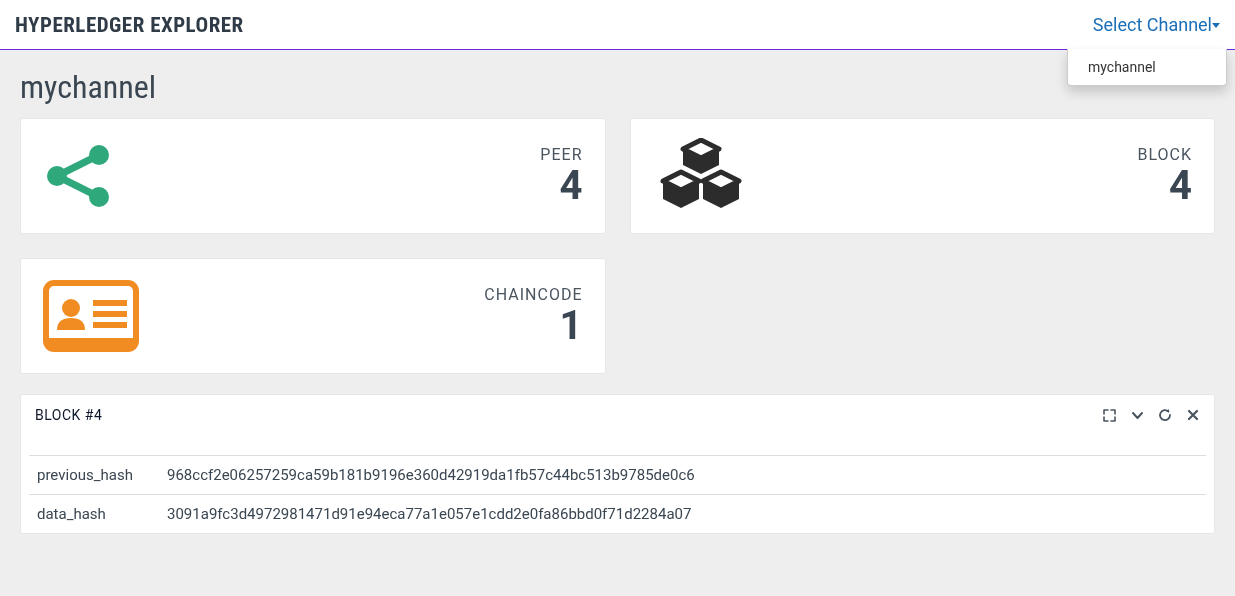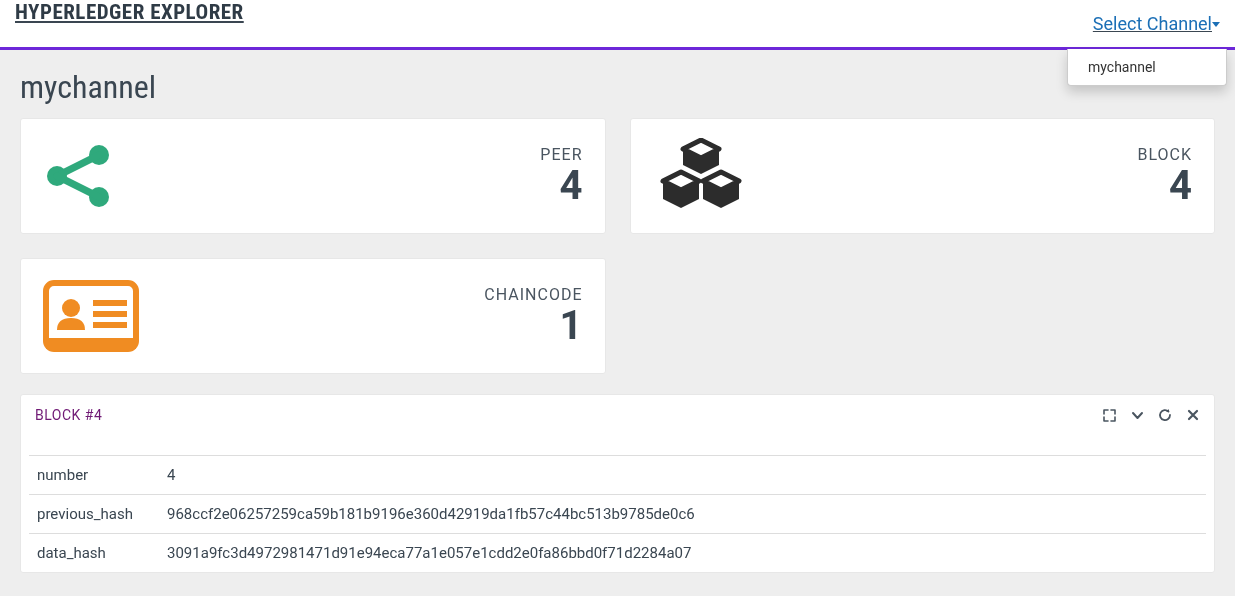--- a/index.html
+++ b/index.html
@@ -8,25 +8,25 @@
     background: #eeeeee;
     color: #3a4651;
     width: 1235px;
     height: 596px;
     overflow: hidden;
   }
   .header {
     background: #fff;
     height: 50px;
     display: flex;
+    align-items: center;
     justify-content: space-between;
     padding: 0 15px;
-    border-bottom: 3px solid #6d28d9;
+    border-bottom: 1px solid #6d28d9;
     position: relative;
-    text-decoration: underline;
   }
   .app-title {
     font-size: 21px;
     font-weight: 700;
     letter-spacing: 0.5px;
     color: #2f3b46;
     font-family: "Roboto Condensed", "Arial Narrow", Arial, sans-serif;
   }
   .channel-select {
     color: #1b6fb6;
@@ -105,21 +105,21 @@
     border-radius: 3px;
   }
   .panel-header {
     display: flex;
     align-items: center;
     justify-content: space-between;
     padding: 12px 14px;
   }
   .panel-title {
     font-size: 14px;
-    color: #701a75;
+    color: #0f172a;
     font-weight: 400;
     letter-spacing: 0.5px;
   }
   .panel-tools {
     display: flex;
     gap: 14px;
     color: #4a5560;
   }
   .tool-icon { cursor: pointer; width: 14px; height: 14px; display:flex; align-items:center; justify-content:center;}
   table.details {
@@ -242,24 +242,20 @@
       </span>
       <span class="tool-icon">
         <svg width="12" height="12" viewBox="0 0 12 12" stroke="#4a5560" stroke-width="2.2">
             <path d="M2 2 L10 10 M10 2 L2 10" stroke-linecap="round"></path>
           </svg>
       </span>
     </div>
   </div>
   <table class="details">
     <tbody>
-        <tr>
-      <td>number</td>
-      <td>4</td>
-    </tr>
     <tr>
       <td>previous_hash</td>
       <td>968ccf2e06257259ca59b181b9196e360d42919da1fb57c44bc513b9785de0c6</td>
     </tr>
     <tr>
       <td>data_hash</td>
       <td>3091a9fc3d4972981471d91e94eca77a1e057e1cdd2e0fa86bbd0f71d2284a07</td>
     </tr>
   </tbody>
     </table>

